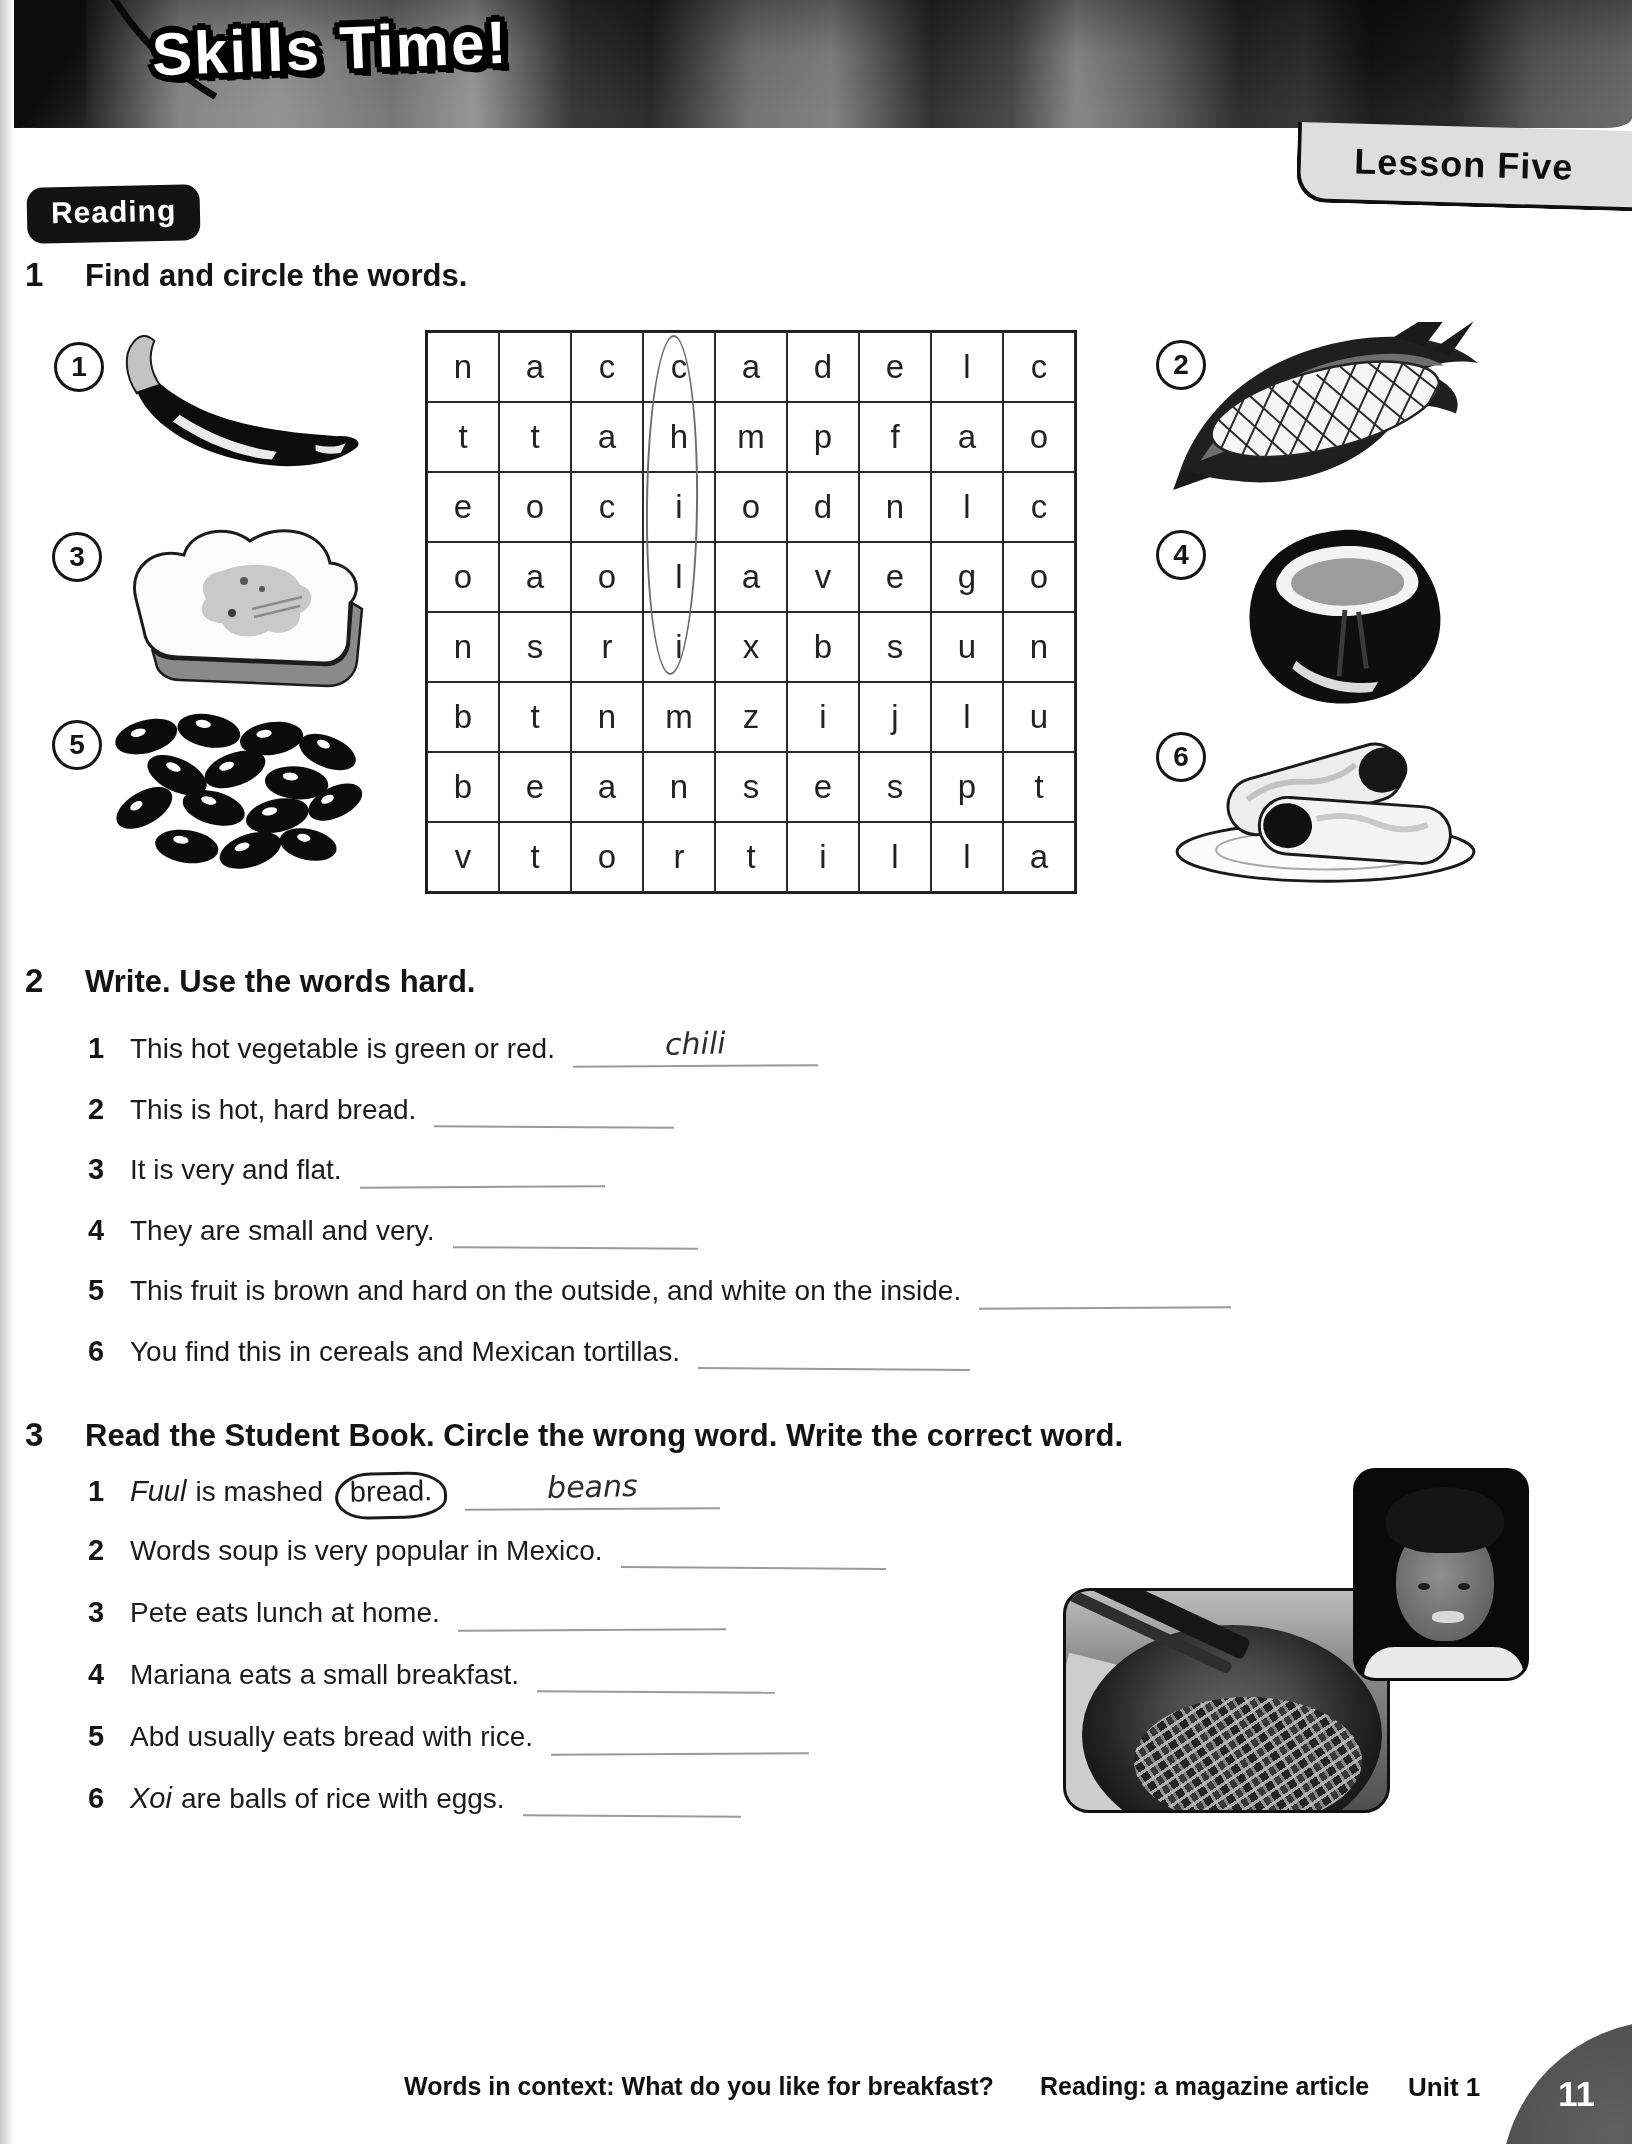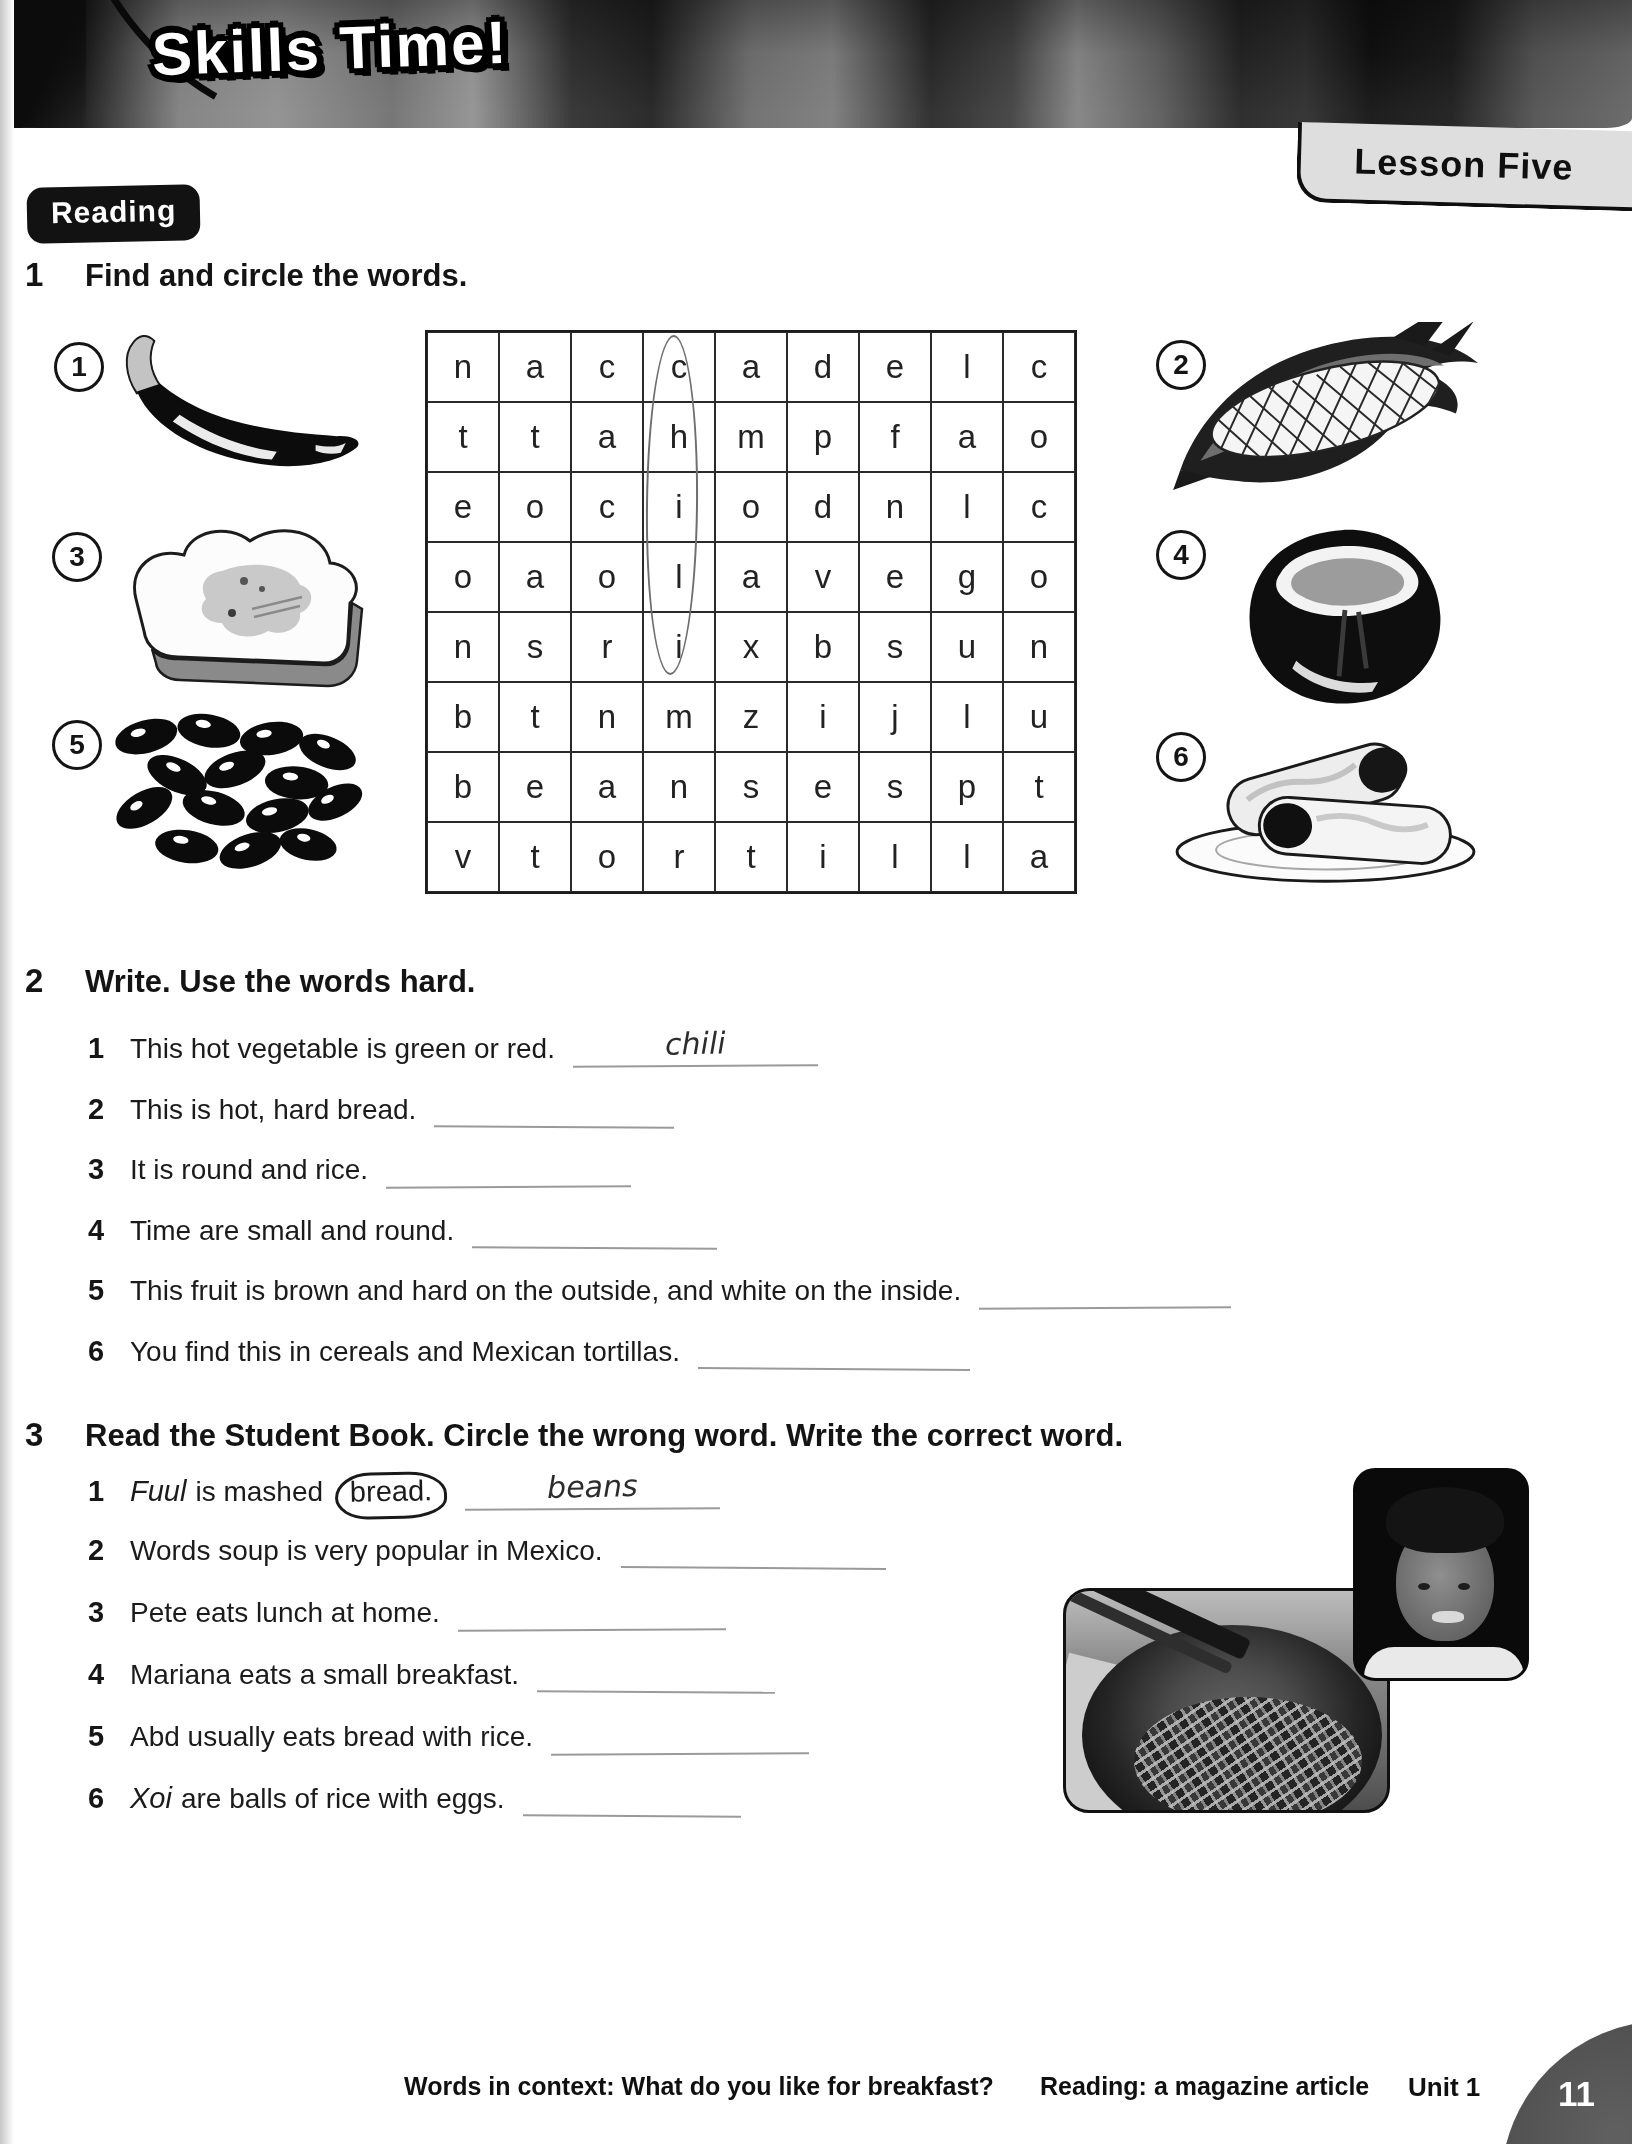--- a/index.html
+++ b/index.html
@@ -364,26 +364,26 @@
           <span class="handwriting">chili</span>
         </span>
       </div>
       <div class="item">
         <span class="inum">2</span>
         <span class="itext">This is hot, hard bread.</span>
         <span class="blank tb" style="width: 240px;"></span>
       </div>
       <div class="item">
         <span class="inum">3</span>
-        <span class="itext">It is round and rice.</span>
+        <span class="itext">It is very and flat.</span>
         <span class="blank" style="width: 245px;"></span>
       </div>
       <div class="item">
         <span class="inum">4</span>
-        <span class="itext">Time are small and round.</span>
+        <span class="itext">They are small and very.</span>
         <span class="blank tb" style="width: 245px;"></span>
       </div>
       <div class="item">
         <span class="inum">5</span>
         <span class="itext">This fruit is brown and hard on the outside, and white on the inside.</span>
         <span class="blank" style="width: 252px;"></span>
       </div>
       <div class="item">
         <span class="inum">6</span>
         <span class="itext">You find this in cereals and Mexican tortillas.</span>

